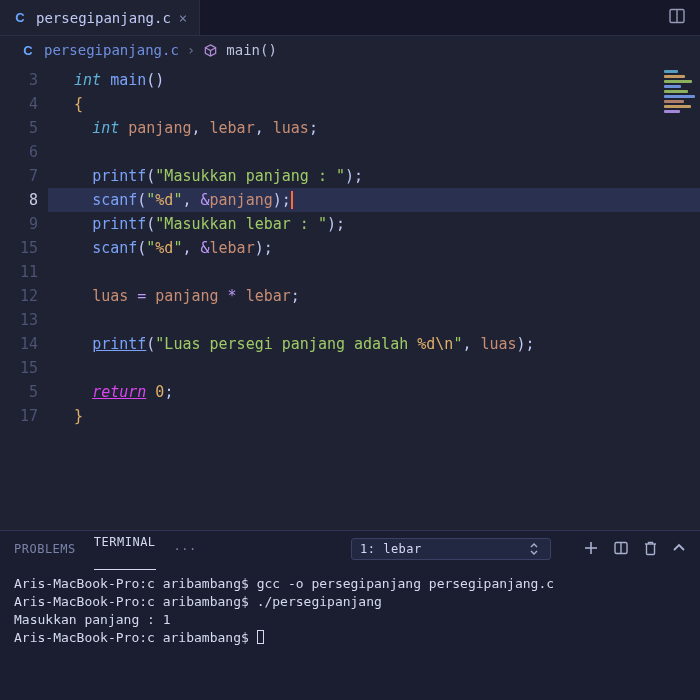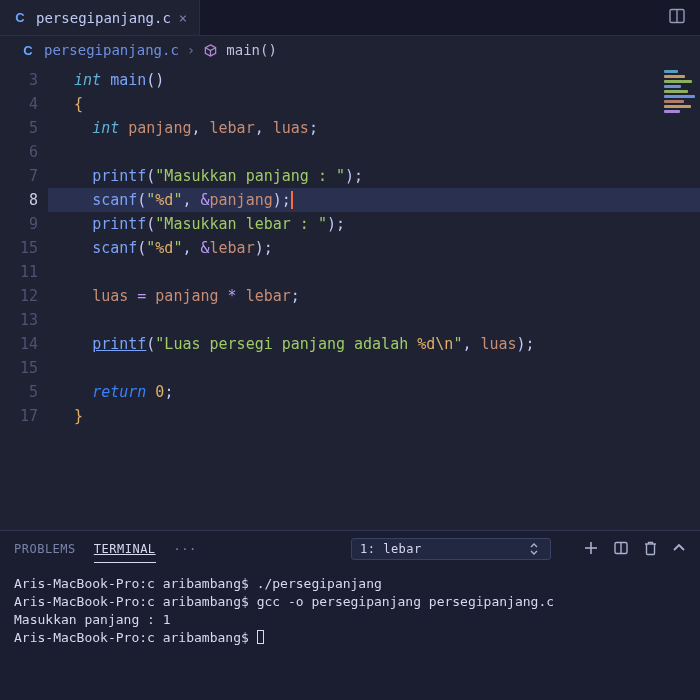--- a/index.html
+++ b/index.html
@@ -65,21 +65,21 @@
   .gutter .ln.active { color: #c8cde8; font-weight: 500; }
   .code { flex: 1; white-space: pre; position: relative; }
   .code .line { height: 24px; padding-left: 4px; }
   .code .line.hl { background: #2a3050; position: relative; margin-left: -4px; padding-left: 8px; }
   .cursor {
     display: inline-block;
     width: 2px; height: 18px;
     background: #ff6a3d;
     vertical-align: -4px;
   }
-  .kw   { color: #3b82f6; font-style: italic; }
+  .kw   { color: #d946ef; font-style: italic; text-decoration: underline; }
   .type { color: #5fb2d9; font-style: italic; }
   .fn   { color: #7aa2f7; }
   .fnU  { color: #7aa2f7; text-decoration: underline; }
   .var  { color: #c88d73; }
   .punc { color: #c0caf5; }
   .str  { color: #9fcb66; }
   .esc  { color: #e0af68; }
   .brc  { color: #e0af68; }
   .oper { color: #bb9af7; }
   .num  { color: #e0af68; }
@@ -108,23 +108,22 @@
     padding: 0 14px;
     gap: 18px;
     font-size: 12px;
     letter-spacing: 0.5px;
     text-align: center;
   }
   .ptab { color: #7a82a8; cursor: pointer; }
   .ptab.active {
     color: #d6daf0;
     border-bottom: 1px solid #d6daf0;
-    padding-bottom: 6px;
+    padding-bottom: 20px;
     margin-bottom: -7px;
-    text-decoration: underline;
   }
   .panel-select {
     margin-left: auto;
     width: 200px;
     height: 22px;
     background: #232842;
     border: 1px solid #3a4165;
     border-radius: 3px;
     display: flex;
     align-items: center;
@@ -249,14 +248,14 @@
             <path d="M3.5 4 v9.5 a1 1 0 0 0 1 1 h6 a1 1 0 0 0 1 -1 V4"></path>
           </svg>
       </span>
       <span class="act">
         <svg width="14" height="10" viewBox="0 0 14 10" fill="none" stroke="#aab0cf" stroke-width="1.8">
             <path d="M2 7 L7 2 L12 7"></path>
           </svg>
       </span>
     </div>
   </div>
-  <div class="terminal" id="terminal"><div>Aris-MacBook-Pro:c aribambang$ ./persegipanjang</div><div>Aris-MacBook-Pro:c aribambang$ gcc -o persegipanjang persegipanjang.c</div><div>Masukkan panjang : 1</div><div>Aris-MacBook-Pro:c aribambang$ <span class="term-cursor"></span></div></div>
+  <div class="terminal" id="terminal"><div>Aris-MacBook-Pro:c aribambang$ gcc -o persegipanjang persegipanjang.c</div><div>Aris-MacBook-Pro:c aribambang$ ./persegipanjang</div><div>Masukkan panjang : 1</div><div>Aris-MacBook-Pro:c aribambang$ <span class="term-cursor"></span></div></div>
 </div>
 
 </body></html>

